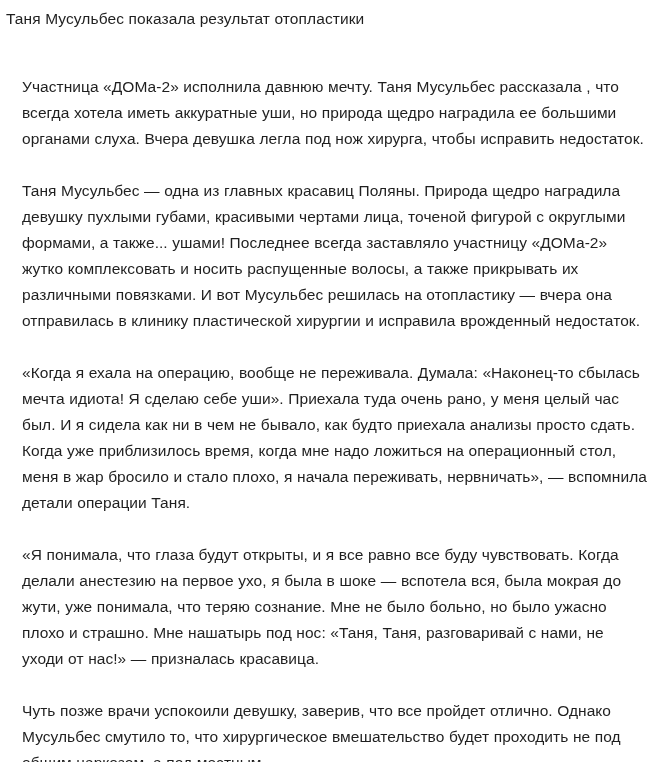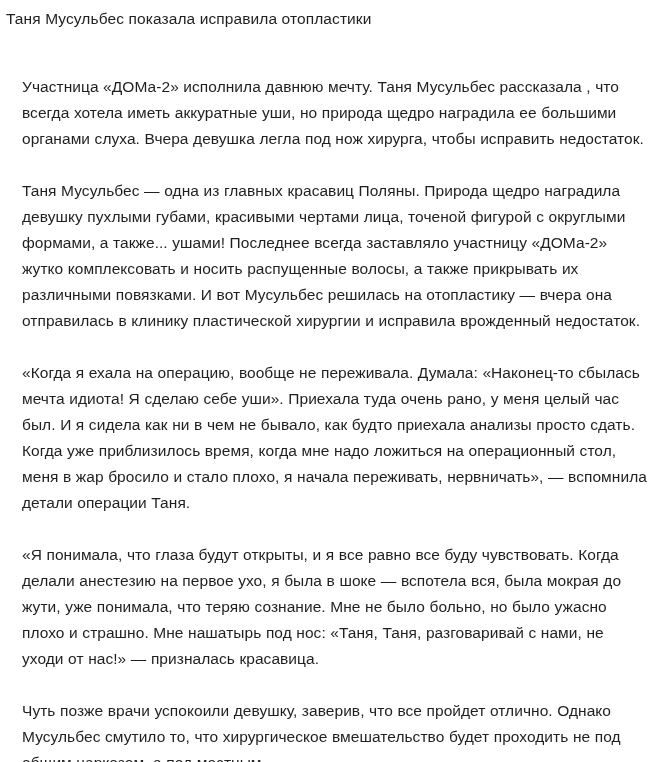--- a/index.html
+++ b/index.html
@@ -51,21 +51,21 @@
   }
   .spacer-line {
     height: 26px;
   }
 </style>
 </head>
 <body>
 
 <article class="article">
 
-  <h1 class="article-title">Таня Мусульбес показала исправила отопластики</h1>
+  <h1 class="article-title">Таня Мусульбес показала результат отопластики</h1>
 
   <div class="spacer-line"></div>
 
   <div class="article-body">
     <p class="article-paragraph">Участница «ДОМа-2» исполнила давнюю мечту. Таня Мусульбес рассказала , что всегда хотела иметь аккуратные уши, но природа щедро наградила ее большими органами слуха. Вчера девушка легла под нож хирурга, чтобы исправить недостаток.</p>
     <p class="article-paragraph">Таня Мусульбес — одна из главных красавиц Поляны. Природа щедро наградила девушку пухлыми губами, красивыми чертами лица, точеной фигурой с округлыми формами, а также... ушами! Последнее всегда заставляло участницу «ДОМа-2» жутко комплексовать и носить распущенные волосы, а также прикрывать их различными повязками. И вот Мусульбес решилась на отопластику — вчера она отправилась в клинику пластической хирургии и исправила врожденный недостаток.</p>
     <p class="article-paragraph">«Когда я ехала на операцию, вообще не переживала. Думала: «Наконец-то сбылась мечта идиота! Я сделаю себе уши». Приехала туда очень рано, у меня целый час был. И я сидела как ни в чем не бывало, как будто приехала анализы просто сдать. Когда уже приблизилось время, когда мне надо ложиться на операционный стол, меня в жар бросило и стало плохо, я начала переживать, нервничать», — вспомнила детали операции Таня.</p>
     <p class="article-paragraph">«Я понимала, что глаза будут открыты, и я все равно все буду чувствовать. Когда делали анестезию на первое ухо, я была в шоке — вспотела вся, была мокрая до жути, уже понимала, что теряю сознание. Мне не было больно, но было ужасно плохо и страшно. Мне нашатырь под нос: «Таня, Таня, разговаривай с нами, не уходи от нас!» — призналась красавица.</p>
     <p class="article-paragraph">Чуть позже врачи успокоили девушку, заверив, что все пройдет отлично. Однако Мусульбес смутило то, что хирургическое вмешательство будет проходить не под общим наркозом, а под местным.</p>
   </div>

